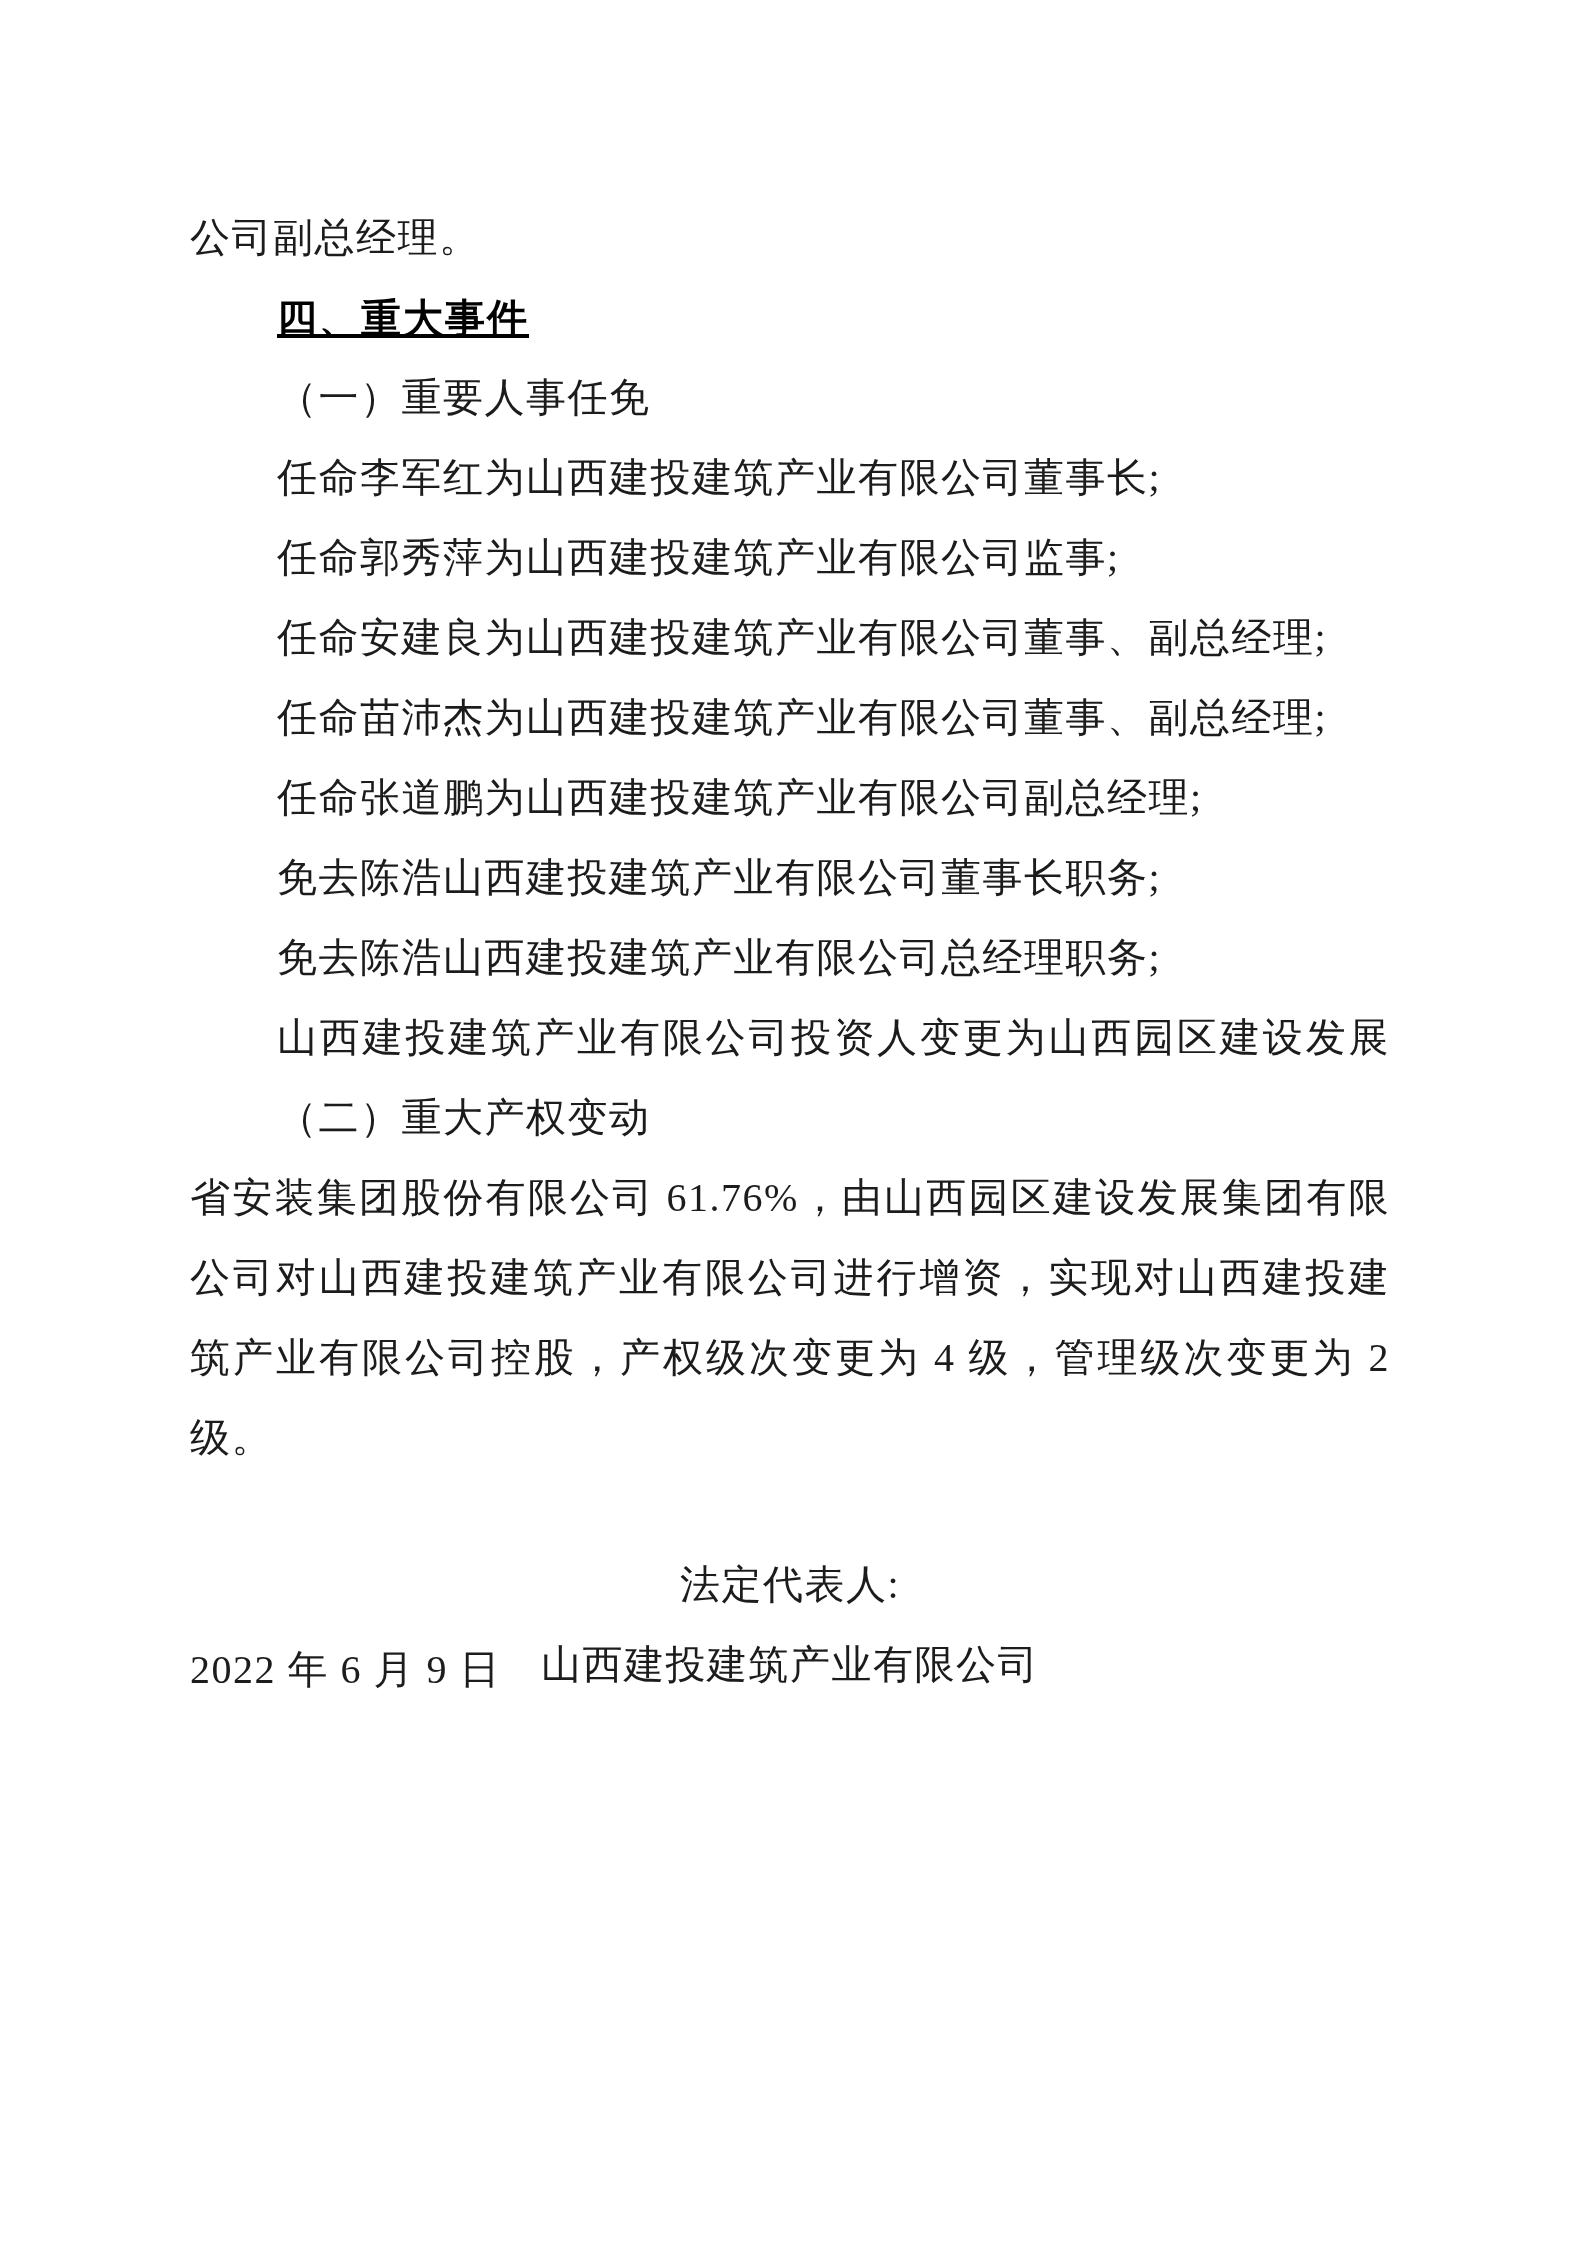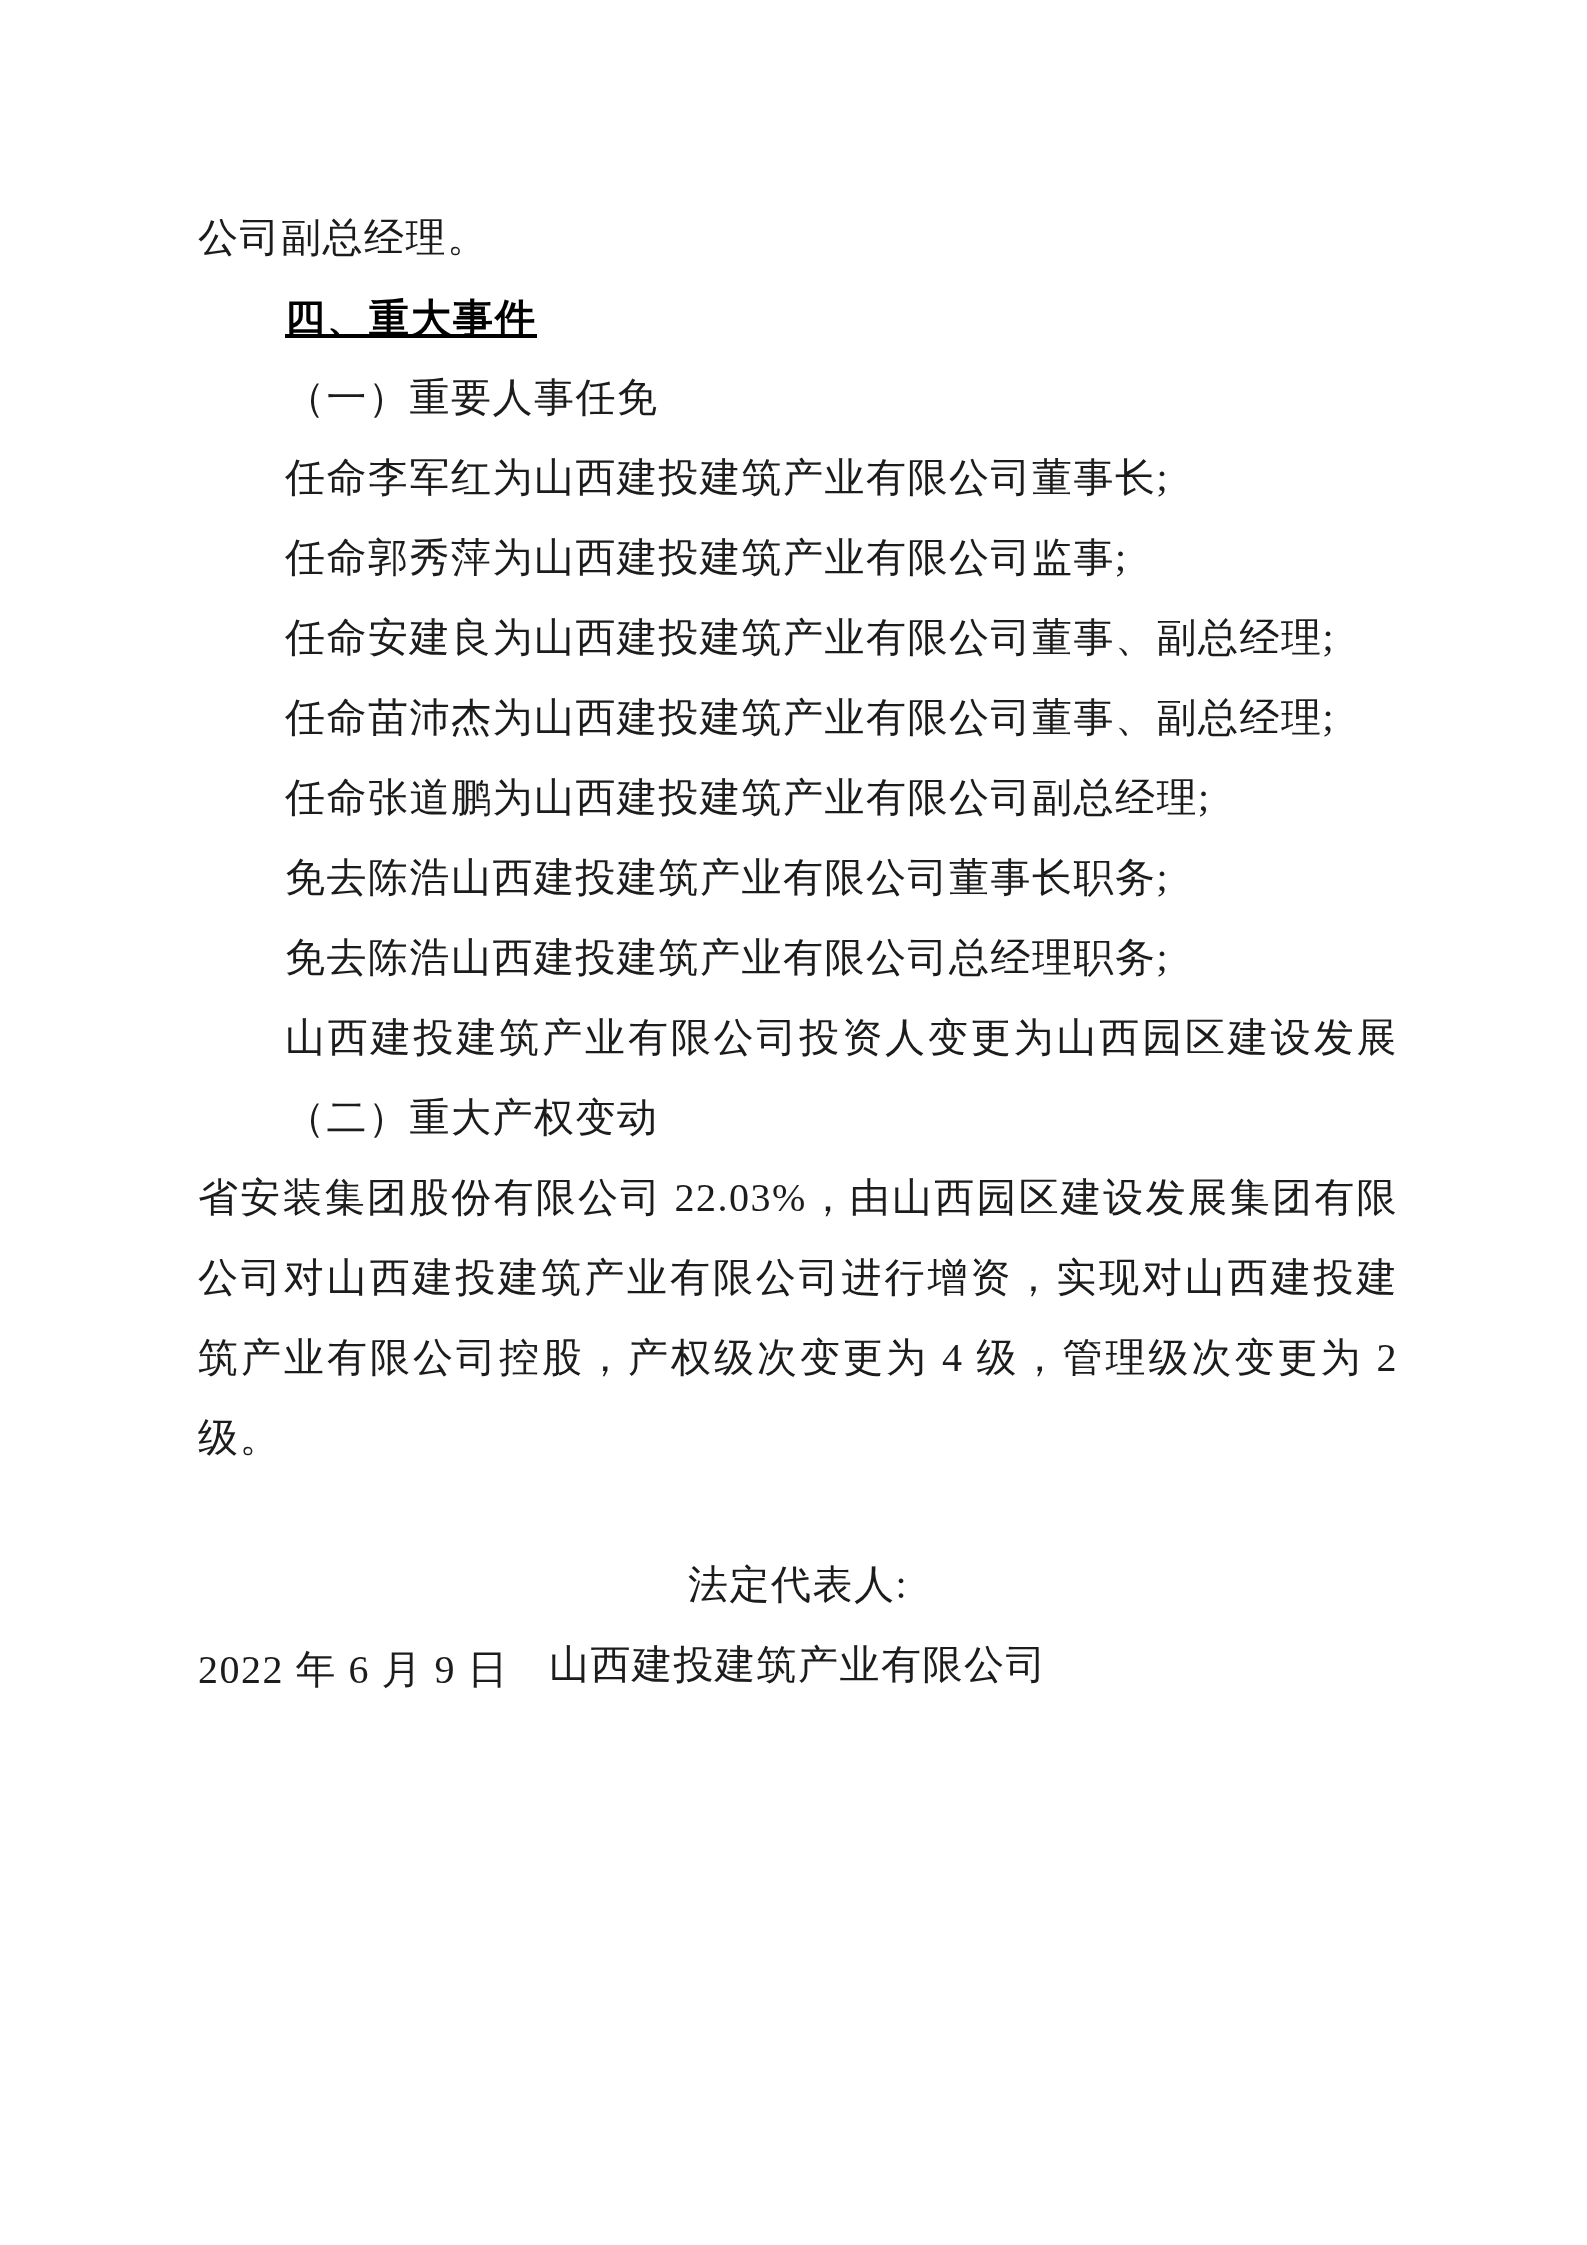--- a/index.html
+++ b/index.html
@@ -16,21 +16,20 @@
     overflow: hidden;
     font-family: "Liberation Serif", "DejaVu Serif", serif;
     font-size: 40px;
     color: #1c1c1c;
   }
   .content {
     position: absolute;
     left: 190px;
     top: 198px;
     width: 1200px;
-    margin-left: 8px;
   }
   .line {
     margin: 0;
     padding: 0;
     height: 80px;
     line-height: 80px;
     letter-spacing: 1.5px;
     white-space: nowrap;
     text-align: left;
   }
@@ -87,21 +86,21 @@
     <p class="line indent">任命郭秀萍为山西建投建筑产业有限公司监事;</p>
     <p class="line indent">任命安建良为山西建投建筑产业有限公司董事、副总经理;</p>
     <p class="line indent">任命苗沛杰为山西建投建筑产业有限公司董事、副总经理;</p>
     <p class="line indent">任命张道鹏为山西建投建筑产业有限公司副总经理;</p>
     <p class="line indent">免去陈浩山西建投建筑产业有限公司董事长职务;</p>
     <p class="line indent">免去陈浩山西建投建筑产业有限公司总经理职务;</p>
 
     <p class="line jline findent">山西建投建筑产业有限公司投资人变更为山西园区建设发展</p>
 
     <p class="line indent">（二）重大产权变动</p>
-    <p class="line jline">省安装集团股份有限公司 22.03%，由山西园区建设发展集团有限</p>
+    <p class="line jline">省安装集团股份有限公司 61.76%，由山西园区建设发展集团有限</p>
     <p class="line jline">公司对山西建投建筑产业有限公司进行增资，实现对山西建投建</p>
     <p class="line jline">筑产业有限公司控股，产权级次变更为 4 级，管理级次变更为 2</p>
     <p class="line">级。</p>
 
     <div class="sig-row">
       <span>法定代表人:</span>
       <span>山西建投建筑产业有限公司</span>
     </div>
 
     <div class="date-row">

